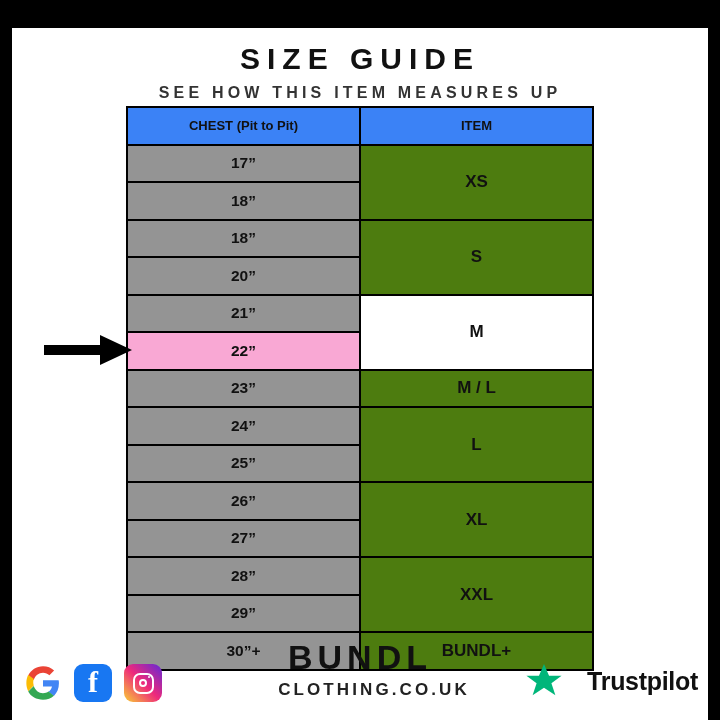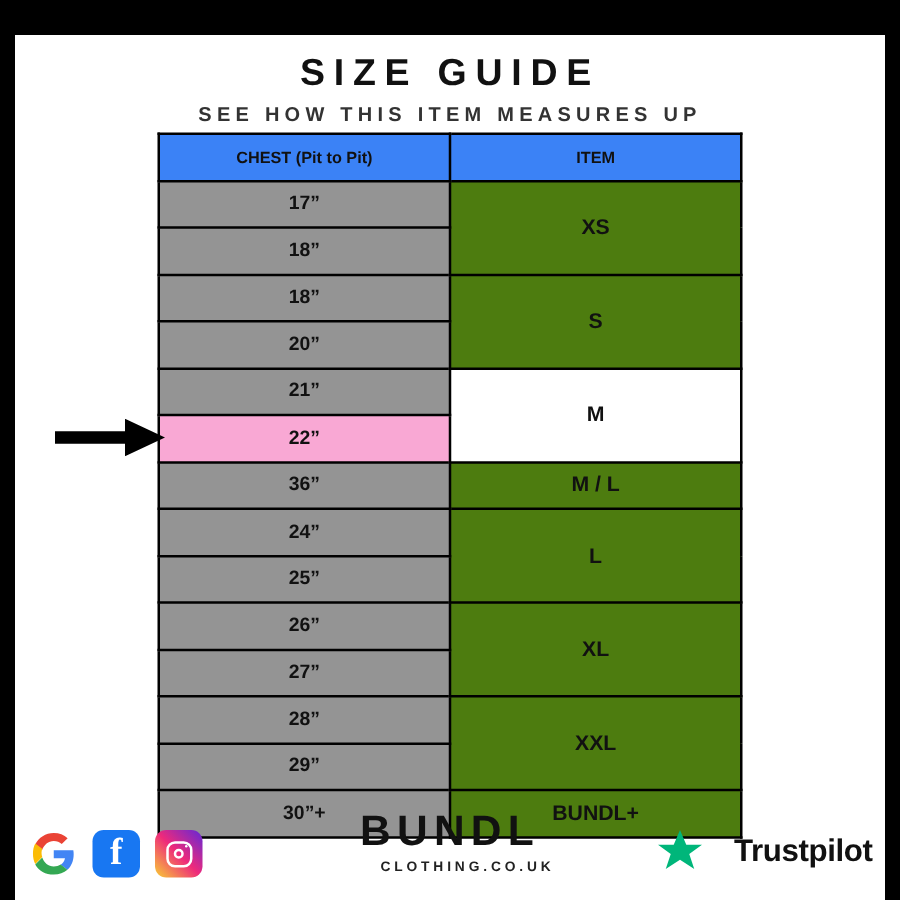--- a/index.html
+++ b/index.html
@@ -157,21 +157,21 @@
     text-align: center;
   }
   .brand-name {
     font-size: 34px;
     font-weight: bold;
     letter-spacing: 5px;
     color: #111111;
     line-height: 1;
   }
   .brand-sub {
-    font-size: 11px;
+    font-size: 17px;
     font-weight: bold;
     letter-spacing: 3.1px;
     color: #222222;
     margin-top: 6px;
     padding-left: 28px;
   }
   .trustpilot {
     position: absolute;
     right: 10px;
     bottom: 14px;
@@ -216,21 +216,21 @@
             <td class="chest">20”</td>
           </tr>
           <tr>
             <td class="chest">21”</td>
             <td class="size white" rowspan="2">M</td>
           </tr>
           <tr>
             <td class="chest white">22”</td>
           </tr>
           <tr>
-            <td class="chest">36”</td>
+            <td class="chest">23”</td>
             <td class="size">M / L</td>
           </tr>
           <tr>
             <td class="chest">24”</td>
             <td class="size" rowspan="2">L</td>
           </tr>
           <tr>
             <td class="chest">25”</td>
           </tr>
           <tr>

